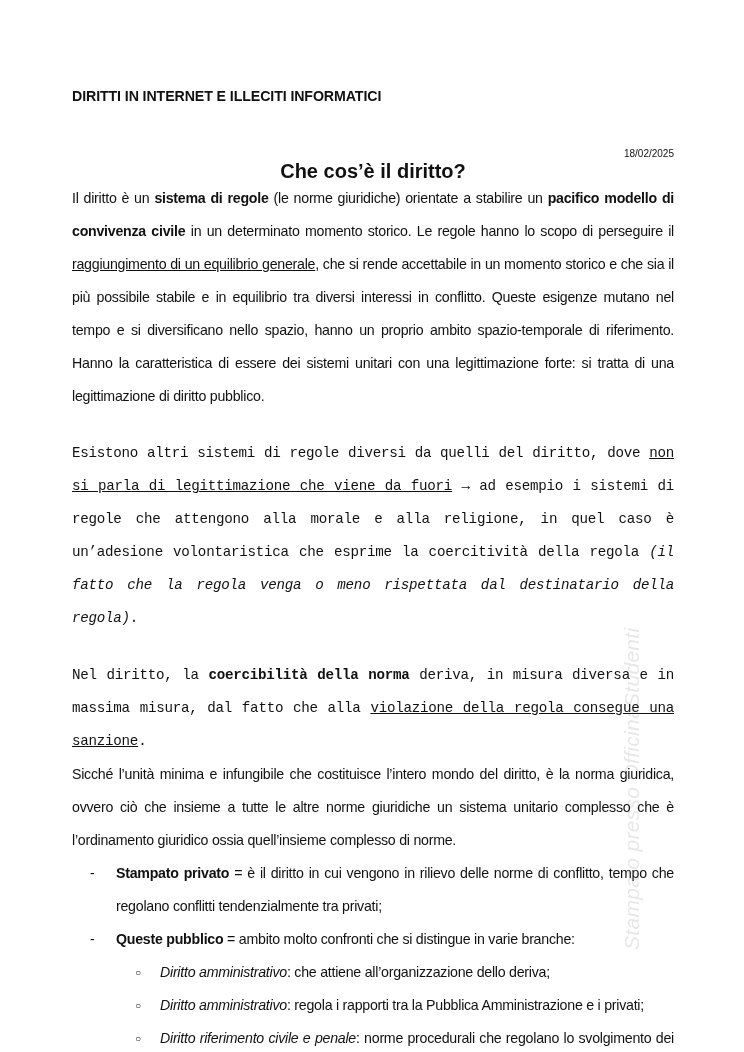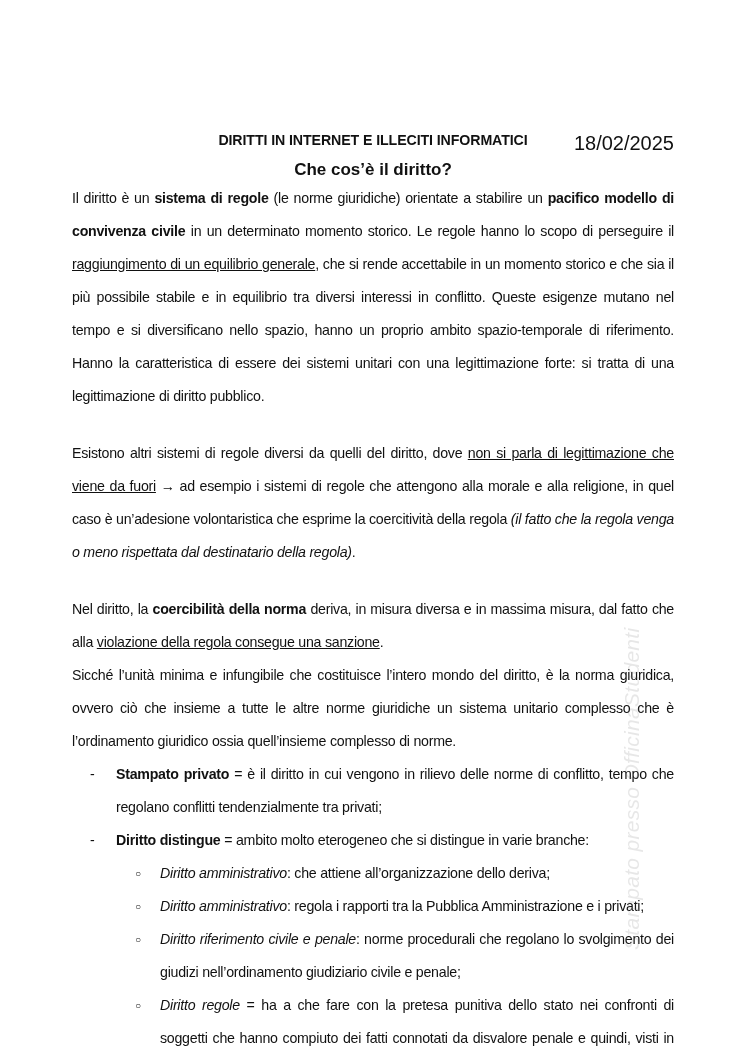--- a/index.html
+++ b/index.html
@@ -1,27 +1,27 @@
 <!DOCTYPE html>
 <html><head>
 <meta charset="utf-8">
 <style>
   html, body { margin: 0; padding: 0; background: #ffffff; }
   body { width: 744px; height: 1052px; position: relative; overflow: hidden;
          font-family: "Liberation Sans", sans-serif; color: #111; }
   .page { position: absolute; left: 72px; top: 0; width: 602px; }
-  .title { position: absolute; top: 88px; left: 0; width: 602px; text-align: center;
-           font-weight: bold; font-size: 14.2px; letter-spacing: -0.1px; margin-top: 44px; }
-  .date { position: absolute; top: 132px; right: 0; font-size: 20px; }
+  .title { position: absolute; top: 88px; left: 0; width: 602px; 
+           font-weight: bold; font-size: 14.2px; letter-spacing: -0.1px; }
+  .date { position: absolute; top: 148px; right: 0; font-size: 10px; }
   .heading { position: absolute; top: 160px; left: 0; width: 602px; text-align: center;
-             font-weight: bold; font-size: 17px; }
+             font-weight: bold; font-size: 20px; }
   .body { position: absolute; top: 182px; left: 0; width: 602px; font-size: 14.2px;
           line-height: 33px; letter-spacing: -0.25px; }
   p { margin: 0; text-align: justify; }
-  p.gap { margin-top: 24.2px; }
+  p.gap { margin-top: 24.2px; font-family: Liberation Mono, monospace; }
   .u { text-decoration: underline; }
   ul.dash { list-style: none; margin: 0; padding: 0; }
   ul.dash > li { position: relative; padding-left: 44px; text-align: justify; }
   ul.dash > li > .mark { position: absolute; left: 18px; top: 0; }
   ul.circ { list-style: none; margin: 0; padding: 0; }
   ul.circ > li { position: relative; padding-left: 44px; text-align: justify; }
   ul.circ > li > .mark { position: absolute; left: 19px; top: 0; font-size: 10px; }
   .watermark { position: absolute; left: 620px; top: 950px; transform-origin: 0 0;
                transform: rotate(-90deg); font-size: 21px; font-style: italic;
                color: rgba(120,120,120,0.18); white-space: nowrap; letter-spacing: 0.3px; }
@@ -42,21 +42,21 @@
     <p class="gap"><span>Nel diritto, la </span><b>coercibilità della norma</b><span> deriva, in misura diversa e in massima misura, dal fatto che alla </span><span class="u">violazione della regola consegue una sanzione</span><span>.</span></p>
 
     <p>Sicché l’unità minima e infungibile che costituisce l’intero mondo del diritto, è la norma giuridica, ovvero ciò che insieme a tutte le altre norme giuridiche un sistema unitario complesso che è l’ordinamento giuridico ossia quell’insieme complesso di norme.</p>
 
 
     <ul class="dash">
       <li>
         <span class="mark">-</span><b>Stampato privato</b><span> = è il diritto in cui vengono in rilievo delle norme di conflitto, tempo che regolano conflitti tendenzialmente tra privati;</span>
       </li>
       <li>
-        <span class="mark">-</span><b>Diritto distingue</b><span> = ambito molto eterogeneo che si distingue in varie branche:</span>
+        <span class="mark">-</span><b>Queste pubblico</b><span> = ambito molto confronti che si distingue in varie branche:</span>
         <ul class="circ">
           <li><span class="mark">○</span><i>Diritto amministrativo</i><span>: che attiene all’organizzazione dello deriva;</span></li>
           <li><span class="mark">○</span><i>Diritto amministrativo</i><span>: regola i rapporti tra la Pubblica Amministrazione e i privati;</span></li>
           <li><span class="mark">○</span><i>Diritto riferimento civile e penale</i><span>: norme procedurali che regolano lo svolgimento dei giudizi nell’ordinamento giudiziario civile e penale;</span></li>
           <li><span class="mark">○</span><i>Diritto regole</i><span> = ha a che fare con la pretesa punitiva dello stato nei confronti di soggetti che hanno compiuto dei fatti connotati da disvalore penale e quindi, visti in maniera tipica dalla legge, come reati.</span></li>
         </ul>
       </li>
     </ul>
   </div>
 </div>

